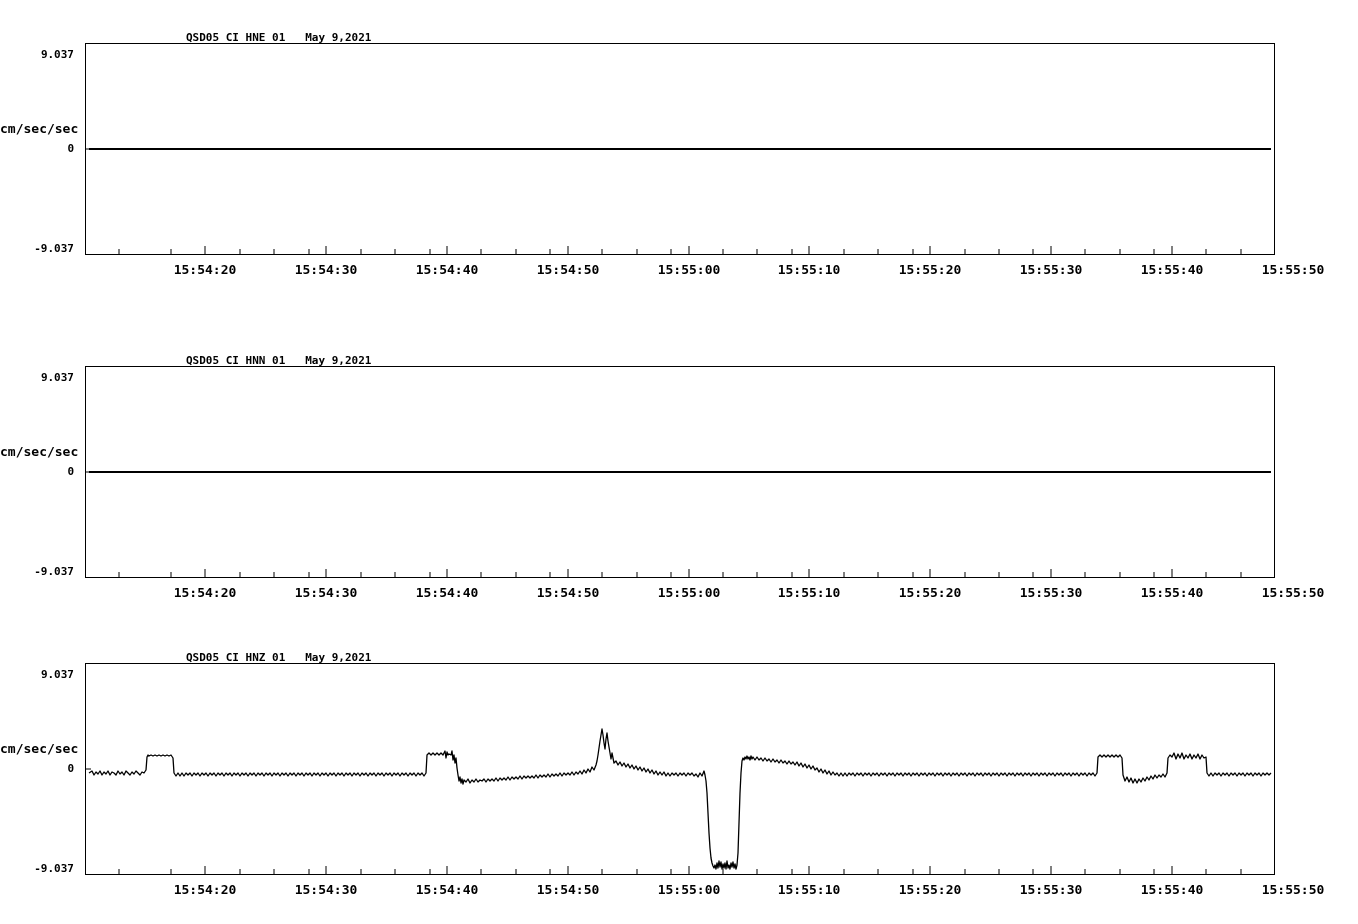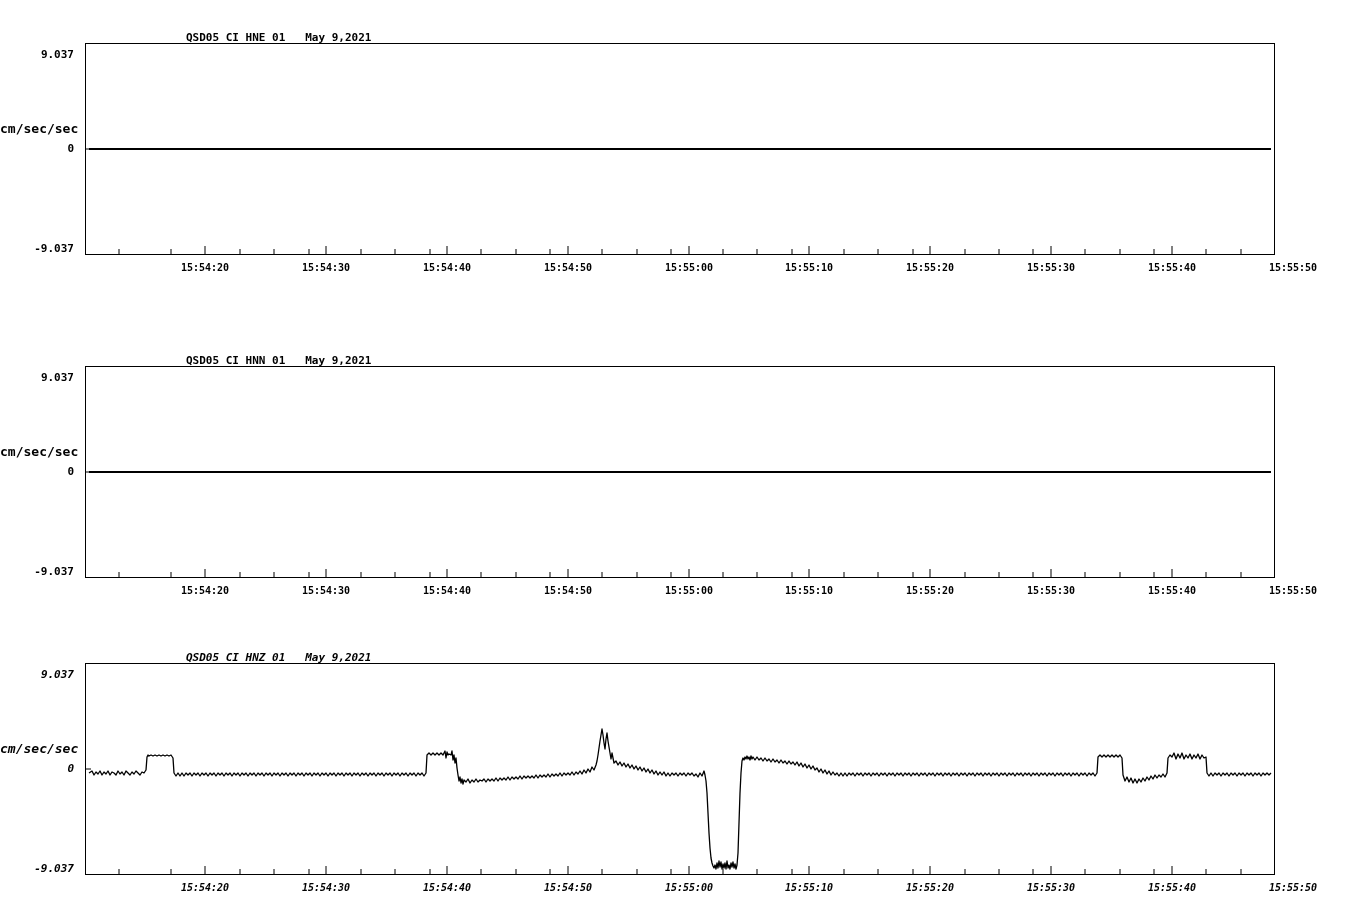--- a/index.html
+++ b/index.html
@@ -50,21 +50,21 @@
     position: absolute;
     font-family: "DejaVu Sans Mono", monospace;
     font-size: 13px;
     font-weight: bold;
     text-align: right;
     white-space: pre;
   }
   .xtick-label {
     position: absolute;
     font-family: "DejaVu Sans Mono", monospace;
-    font-size: 10px;
+    font-size: 13px;
     font-weight: bold;
     text-align: right;
     white-space: pre;
     transform: translateX(-50%);
   }
   svg.trace {
     position: absolute;
     display: block;
   }
 </style>
@@ -203,21 +203,21 @@
     <div class="xtick-label" style="left:447px;top:267px;">15:54:40</div>
     <div class="xtick-label" style="left:568px;top:267px;">15:54:50</div>
     <div class="xtick-label" style="left:689px;top:267px;">15:55:00</div>
     <div class="xtick-label" style="left:809px;top:267px;">15:55:10</div>
     <div class="xtick-label" style="left:930px;top:267px;">15:55:20</div>
     <div class="xtick-label" style="left:1051px;top:267px;">15:55:30</div>
     <div class="xtick-label" style="left:1172px;top:267px;">15:55:40</div>
     <div class="xtick-label" style="left:1293px;top:267px;">15:55:50</div>
   </div>
 
-  <div class="panel" style="top:612px;height:312px;font-style:italic;">
+  <div class="panel" style="top:612px;height:312px;">
     <div class="panel-title" style="left:186px;top:39px;">QSD05_CI_HNZ_01   May 9,2021</div>
     <div class="ylabel-top" style="left:12px;top:56px;width:62px;">9.037</div>
     <div class="yunits" style="left:0px;top:129px;width:74px;">cm/sec/sec</div>
     <div class="ylabel-zero" style="left:12px;top:150px;width:62px;">0</div>
     <div class="ylabel-bottom" style="left:4px;top:250px;width:70px;">-9.037</div>
 
     <div class="plot-frame" style="left:85px;top:51px;width:1190px;height:212px;"></div>
 
     <svg class="trace" style="left:85px;top:51px;" width="1190" height="212" viewBox="0 0 1190 212" preserveAspectRatio="none">
       <g stroke="#000" stroke-width="1">

